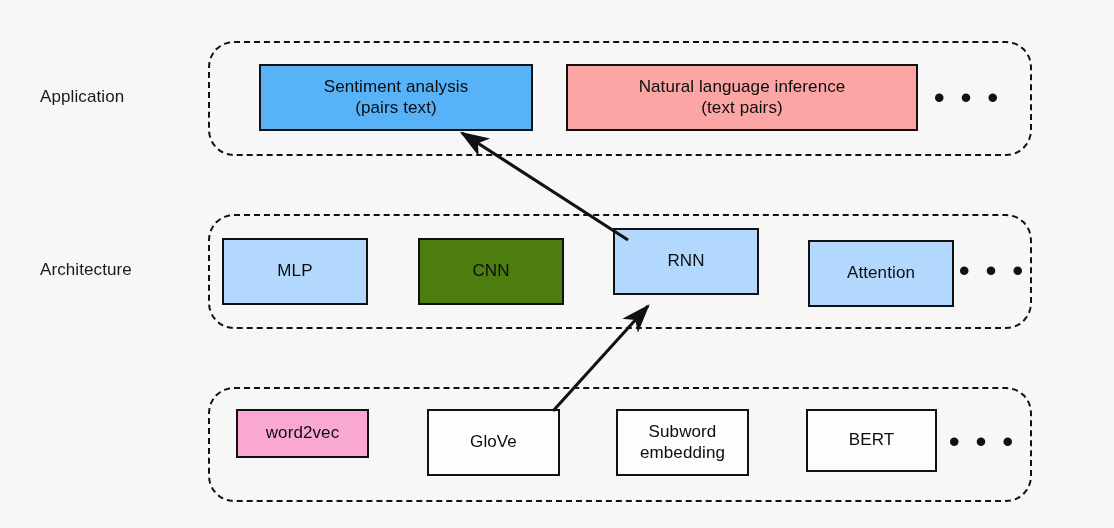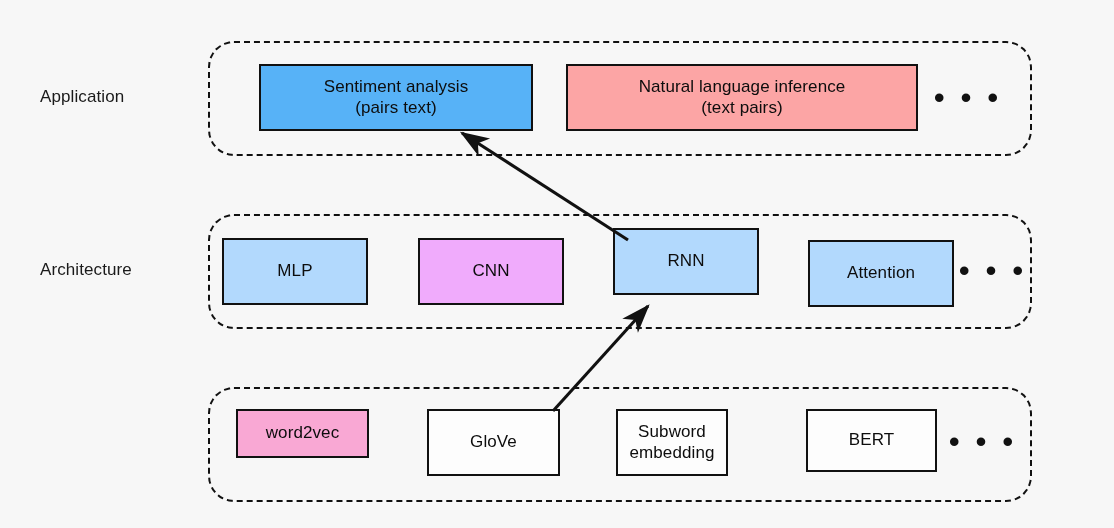--- a/index.html
+++ b/index.html
@@ -108,21 +108,21 @@
   <div class="ellipsis" style="left:930px; top:84px; width:76px; height:28px;">• • •</div>
 
   <div class="group" style="left:208px; top:214px; width:824px; height:115px;"></div>
 
   <div class="node node-arch" style="left: 222px; top: 238px; width: 146px; height: 67px; background: rgb(178, 217, 253);">
     <div>
         <span>MLP</span>
       </div>
   </div>
 
-  <div class="node node-arch" style="left: 418px; top: 238px; width: 146px; height: 67px; background: #f0abfc; justify-content: center;">
+  <div class="node node-arch" style="left: 418px; top: 238px; width: 146px; height: 67px; background: #4d7c0f; justify-content: center;">
     <div>
         <span>CNN</span>
       </div>
   </div>
 
   <div class="node node-arch" style="left: 613px; top: 228px; width: 146px; height: 67px; background: rgb(178, 217, 253);">
     <div>
         <span>RNN</span>
       </div>
   </div>
@@ -142,21 +142,21 @@
         <span>word2vec</span>
       </div>
   </div>
 
   <div class="node node-pre" style="left: 427px; top: 409px; width: 133px; height: 67px; background: rgb(253, 253, 253);">
     <div>
         <span>GloVe</span>
       </div>
   </div>
 
-  <div class="node node-pre" style="left: 616px; top: 409px; width: 112px; height: 67px; background: rgb(253, 253, 253);">
+  <div class="node node-pre" style="left: 616px; top: 409px; width: 133px; height: 67px; background: rgb(253, 253, 253);">
     <div>
       <span>Subword</span>
       <span>embedding</span>
     </div>
   </div>
 
   <div class="node node-pre" style="left: 806px; top: 409px; width: 131px; height: 63px; background: rgb(253, 253, 253);">
     <div>
         <span>BERT</span>
       </div>

